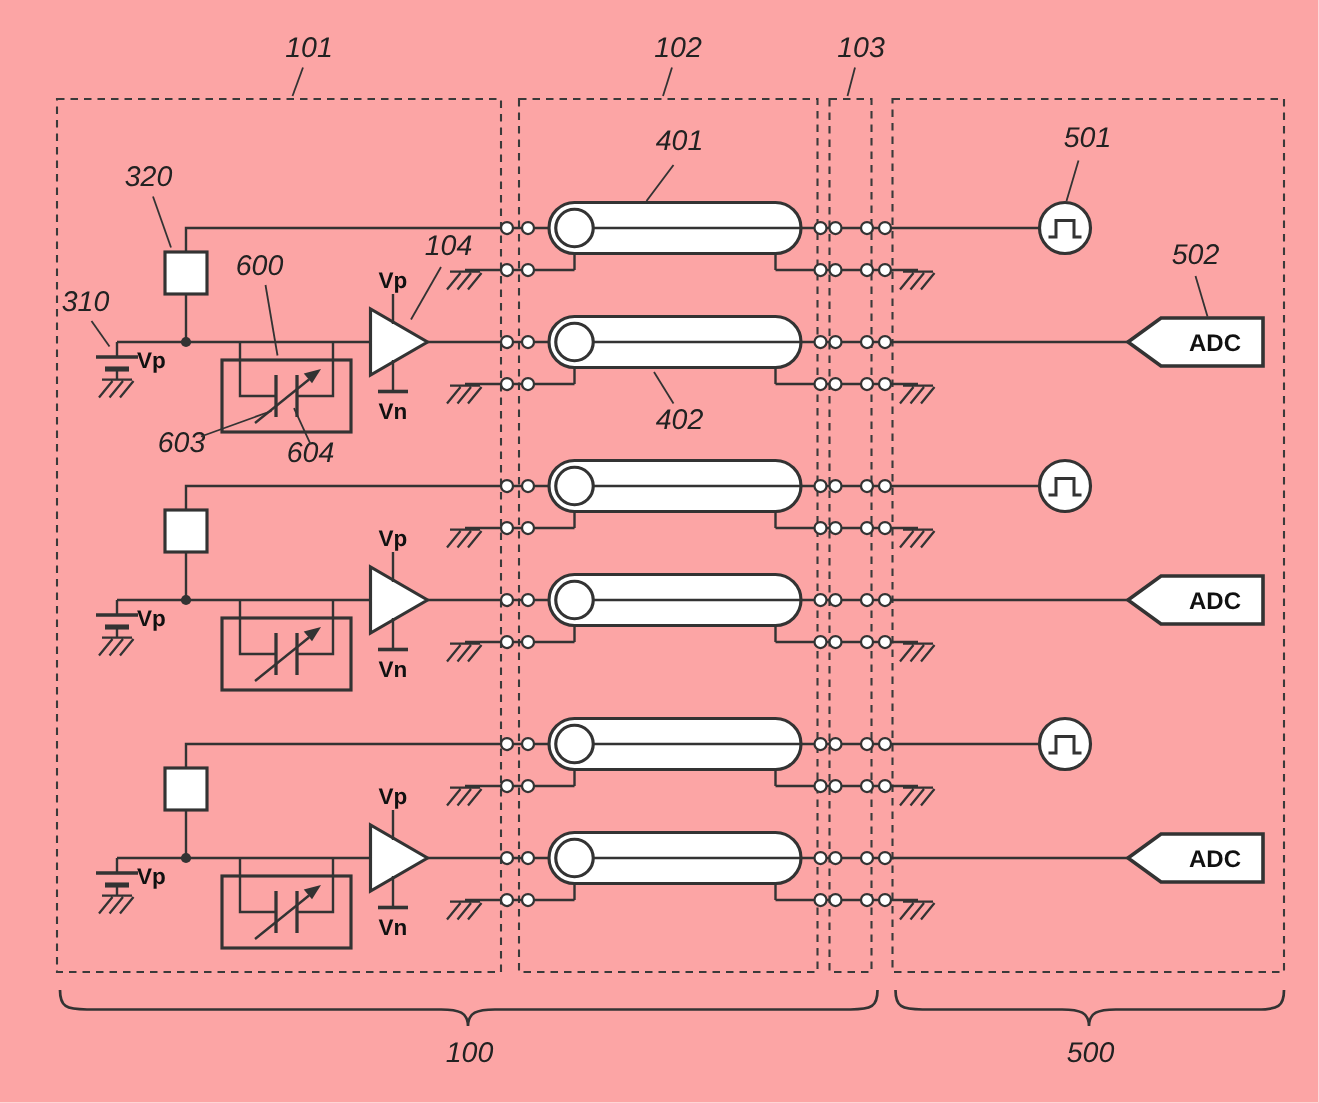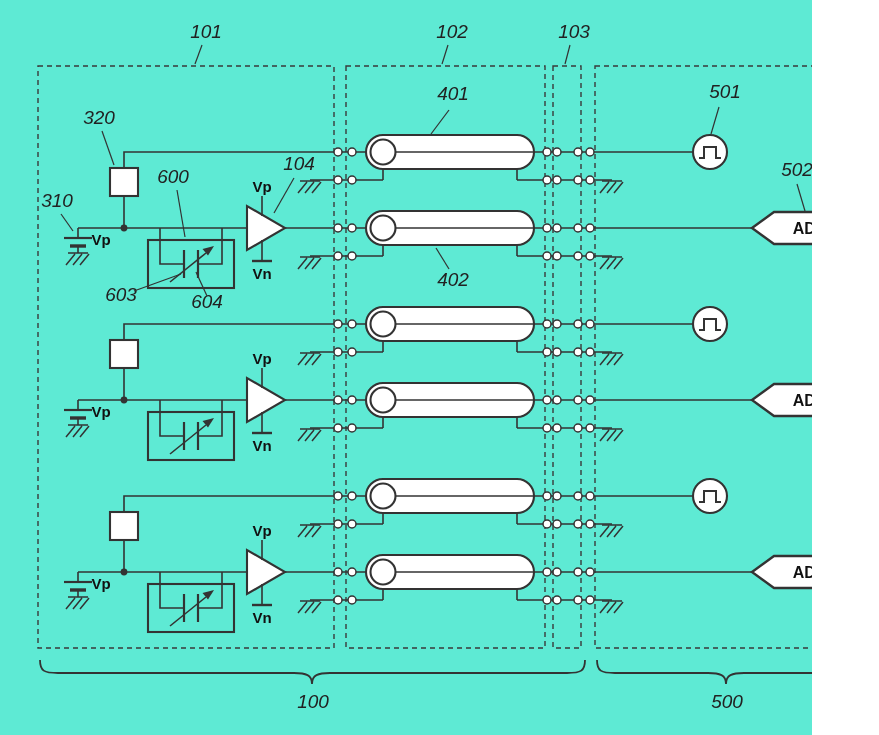--- a/index.html
+++ b/index.html
@@ -1,16 +1,16 @@
 <!DOCTYPE html>
 <html><head>
 <meta charset="utf-8">
 <style>
   html,body{margin:0;padding:0;background:#ffffff;}
-  .fig-wrap{width:812px;height:735px;background:#5eead4;position:relative;overflow:hidden;}
+  .fig-wrap{width:879px;height:735px;background:#fca5a5;position:relative;overflow:hidden;}
   svg{display:block;}
   svg text{font-family:"Liberation Sans","DejaVu Sans",sans-serif;}
   .num{font-style:italic;font-size:19px;fill:#222;text-anchor:middle;}
   .blabel{font-weight:bold;font-size:15px;fill:#111;text-anchor:middle;}
   .adc-t{font-weight:bold;font-size:16px;fill:#111;text-anchor:middle;}
   .wire{stroke:#333;stroke-width:1.6;fill:none;}
   .thick{stroke:#333;stroke-width:2.1;fill:#fff;}
   .thin2{stroke:#333;stroke-width:2.2;fill:none;}
   .dash{stroke:#3a3a3a;stroke-width:1.4;fill:none;stroke-dasharray:5 4;}
   .term{fill:#fff;stroke:#333;stroke-width:1.5;}

